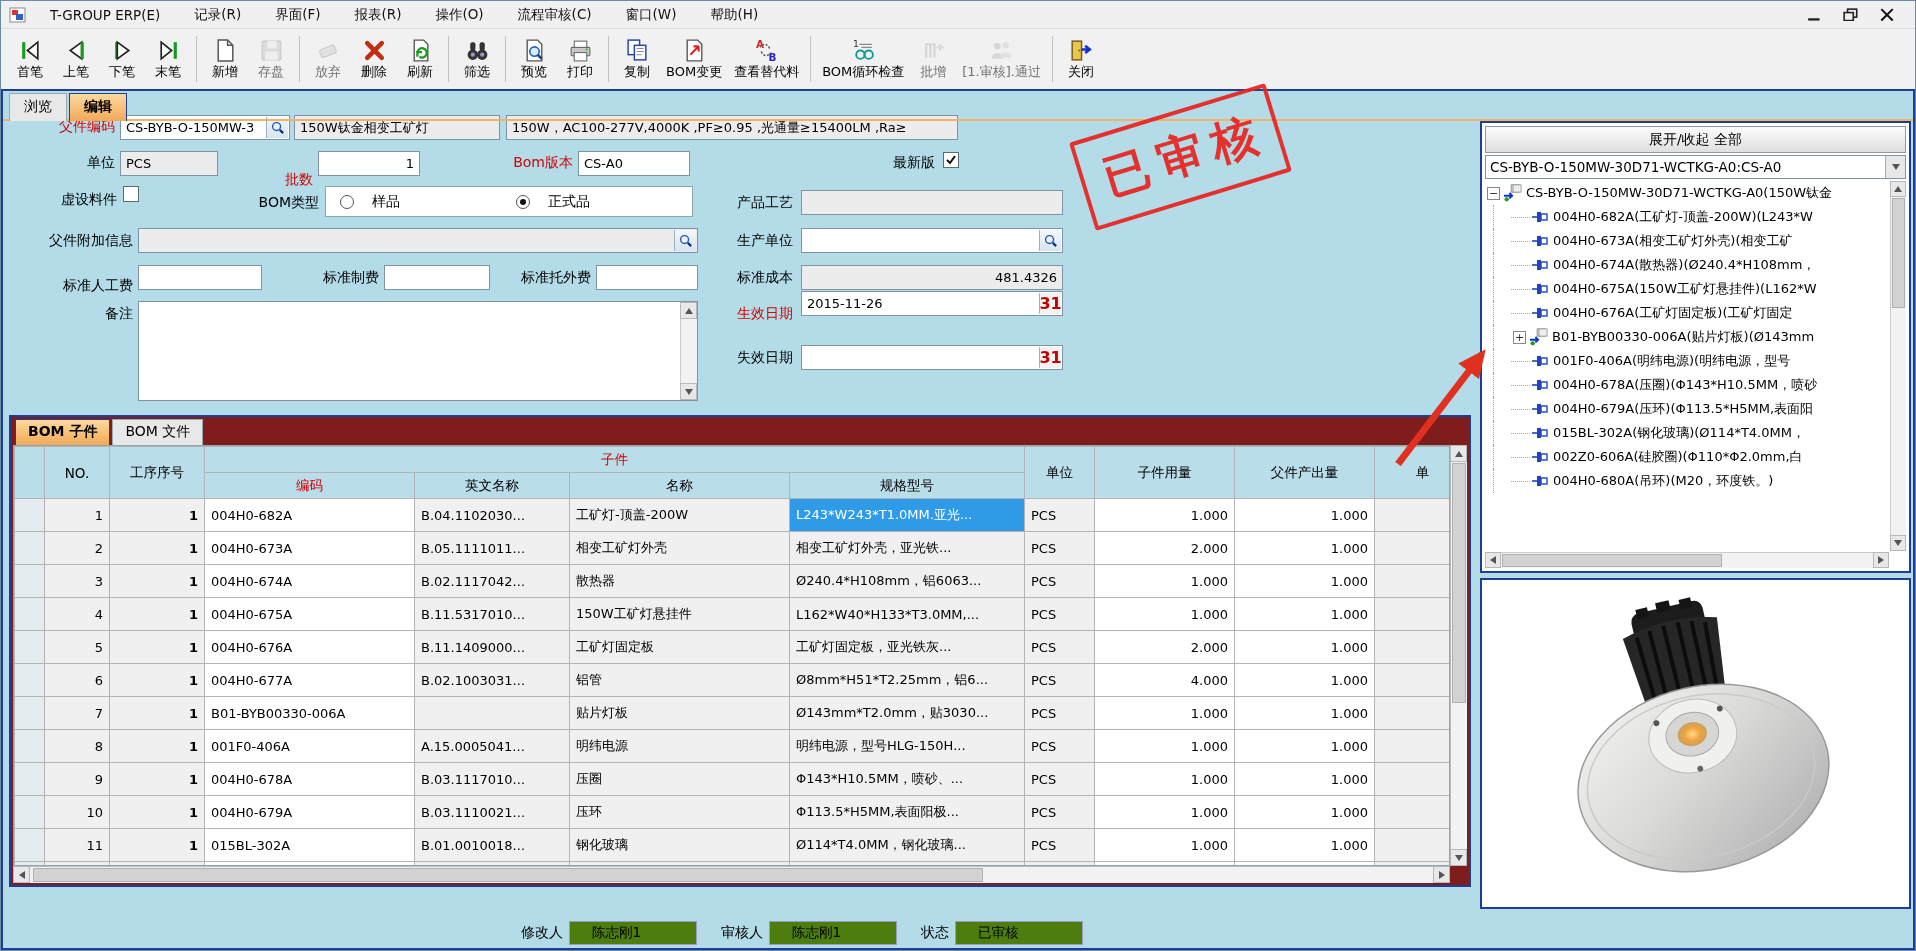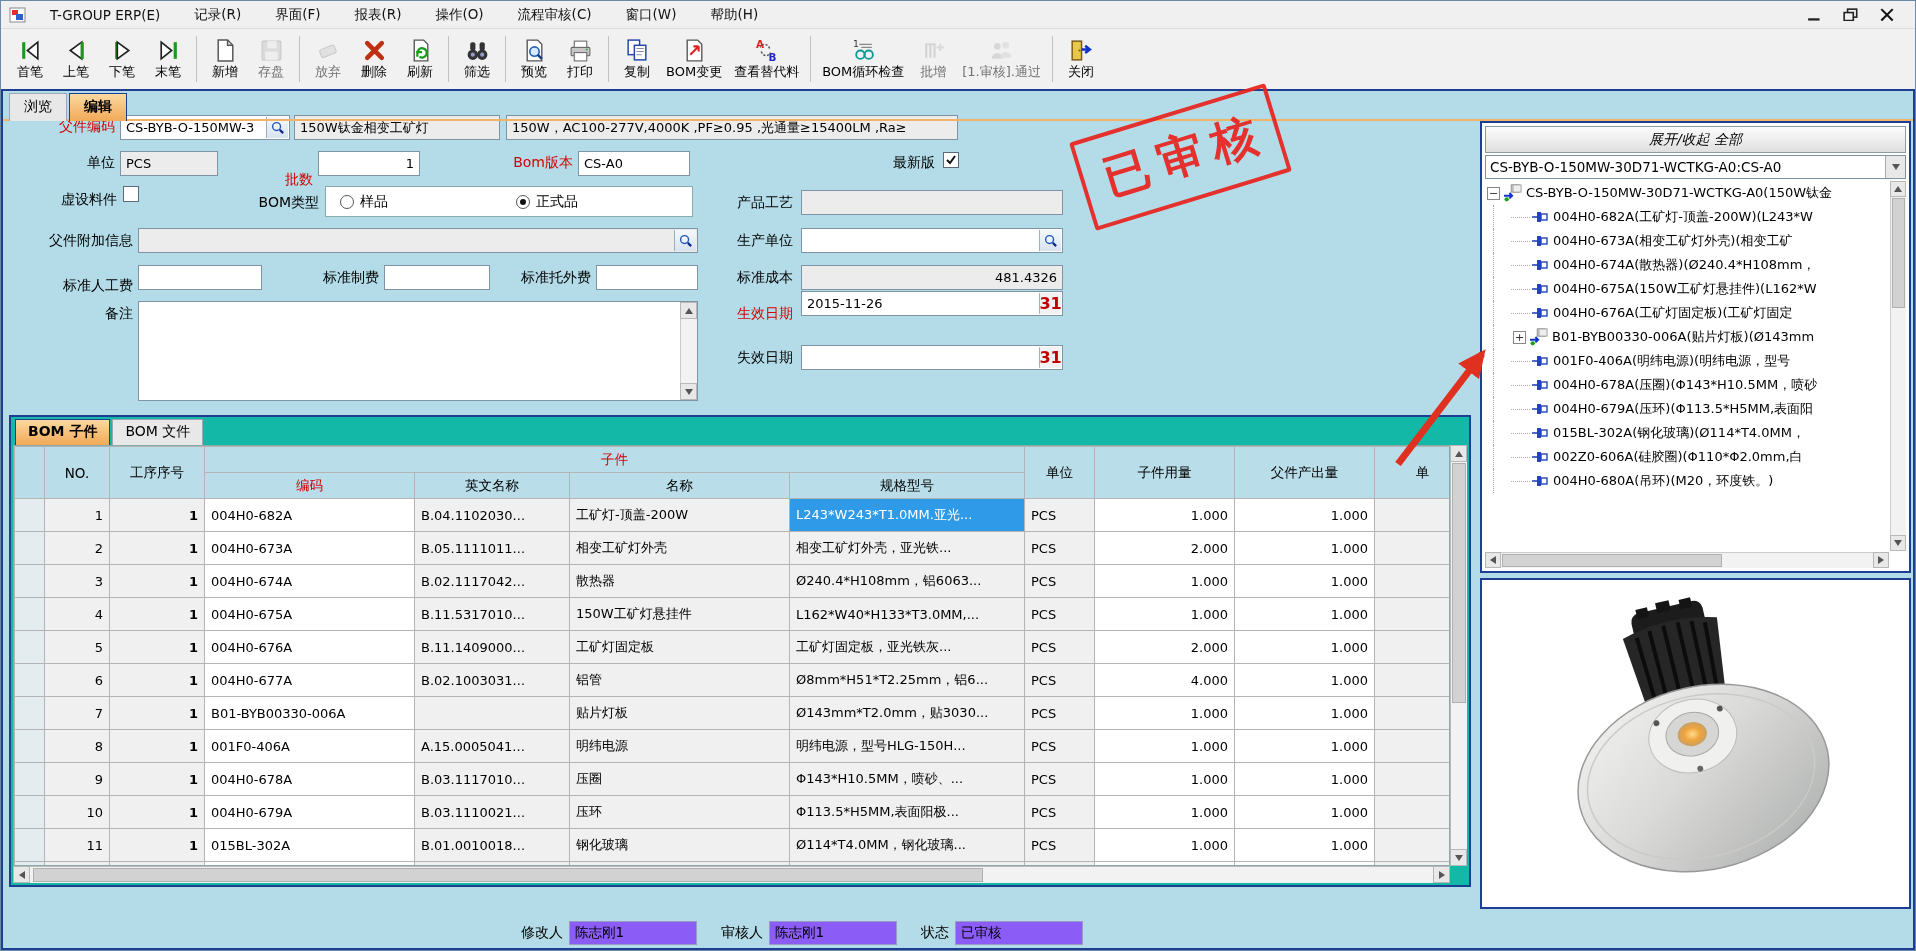--- a/index.html
+++ b/index.html
@@ -38,76 +38,76 @@
   .fbox.rt{ justify-content:flex-end;}
   input.fin{ position:absolute; height:25px; border:1px solid #7e93a4; font-size:13px; padding:2px 5px; font-family:inherit; background:#fff;}
   input.rt{ text-align:right;}
   .withbtn{ padding-right:24px;}
   .sbtn{ position:absolute; right:1px; top:1px; bottom:1px; width:22px; background:linear-gradient(#f4f8fc,#d7e4f0); border-left:1px solid #9ab0c0; display:flex; align-items:center; justify-content:center;}
   .sbtn svg{ width:15px; height:15px;}
   .calbtn{ position:absolute; right:1px; top:1px; bottom:1px; width:22px; background:#f2f2f2; border-left:1px solid #9ab0c0; color:#c00000; font-size:16px; font-weight:bold; display:flex; align-items:center; justify-content:center; border-radius:1px;}
   .cb{ position:absolute; width:16px; height:16px; border:1px solid #5a6a78; background:#fff; display:flex; align-items:center; justify-content:center;}
   .cb svg{ width:12px; height:12px;}
   .radiogroup{ position:absolute; background:#fff; border:1px solid #8aa; display:flex; align-items:center;}
-  .radio{ display:flex; align-items:center; gap:6px; font-size:14px; position:absolute;}
+  .radio{ display:flex; align-items:center; gap:18px; font-size:14px; position:absolute;}
   .rdot{ width:14px; height:14px; border:1.5px solid #555; border-radius:50%; background:#fff; position:relative;}
   .rdot.sel::after{ content:""; position:absolute; inset:3px; background:#111; border-radius:50%;}
   .memo{ position:absolute; background:#fff; border:1px solid #7e93a4;}
   .memo .vtrack{ position:absolute; right:0; top:0; bottom:0; width:17px; background:#f2f2f2; border-left:1px solid #ccc;}
   .arrbox{ position:absolute; width:17px; height:17px; background:#e8e8e8; border:1px solid #b8b8b8; display:flex; align-items:center; justify-content:center;}
   .tri-up{ width:0; height:0; border-left:4px solid transparent; border-right:4px solid transparent; border-bottom:6px solid #555;}
   .tri-down{ width:0; height:0; border-left:4px solid transparent; border-right:4px solid transparent; border-top:6px solid #555;}
   .tri-left{ width:0; height:0; border-top:4px solid transparent; border-bottom:4px solid transparent; border-right:6px solid #555;}
   .tri-right{ width:0; height:0; border-top:4px solid transparent; border-bottom:4px solid transparent; border-left:6px solid #555;}
 
   
   .stamp{ position:absolute; left:1075px; top:20px; width:205px; height:92px; border:4px solid #e8251f; border-radius:3px; color:#e8251f; font-size:46px; font-weight:bold; letter-spacing:10px; display:flex; align-items:center; justify-content:center; transform:rotate(-17deg); opacity:.93; z-index:5; padding-left:10px;}
   .arrow-overlay{ position:absolute; left:1383px; top:245px; width:120px; height:140px; z-index:6; pointer-events:none;}
 
   
-  .bombox{ position:absolute; left:6px; top:324px; width:1462px; height:472px; border:2px solid #1c3f94; background:#14b8a6;}
+  .bombox{ position:absolute; left:6px; top:324px; width:1462px; height:472px; border:2px solid #1c3f94; background:#7f1d1d;}
   .bomtabs{ position:absolute; top:2px; left:4px; display:flex; gap:2px;}
   .bomtab{ padding:3px 12px 4px; font-size:14px; background:#e8e8e8; border:1px solid #9aa8b4; border-bottom:none;}
   .bomtab.active{ background:linear-gradient(#fcd9a0,#f2a958); font-weight:bold; border-color:#1c3f94;}
   .tablewrap{ position:absolute; top:28px; left:2px; right:19px; bottom:19px; overflow:hidden; background:#fff; border:1px solid #8aa;}
   table.grid{ border-collapse:collapse; table-layout:fixed; width:1456px; font-size:13px;}
   table.grid th, table.grid td{ border:1px solid #b4b4b4; padding:2px 6px; height:33px; overflow:hidden; white-space:nowrap;}
   table.grid th{ background:#b9dde9; font-weight:normal; font-size:13.5px; height:26px;}
   th.redh{ color:#d40000;}
   td.grey{ background:#f0f0f0;}
   td.white{ background:#fff;}
   td.gut, th.gut{ background:#e4ecf0;}
   td.num{ text-align:right;}
   td.bold{ font-weight:bold;}
   td.sel{ background:#2f9be8; color:#fff;}
   .vscroll{ position:absolute; top:28px; right:2px; width:17px; bottom:19px; background:#f2f2f2; border-left:1px solid #bbb;}
   .hscroll{ position:absolute; left:2px; right:19px; bottom:2px; height:17px; background:#f2f2f2; border-top:1px solid #bbb;}
   .thumb{ position:absolute; background:#d2d2d2; border:1px solid #b0b0b0;}
 
   
   .treepanel{ position:absolute; left:1477px; top:30px; width:431px; height:452px; border:2px solid #1c3f94; background:#fff;}
-  .expandbtn{ position:absolute; top:3px; left:3px; right:3px; height:27px; background:linear-gradient(#fcfcfc,#dfdfdf); border:1px solid #8a9aa8; display:flex; align-items:center; justify-content:center; font-size:14px;font-style:italic;}
+  .expandbtn{ position:absolute; top:3px; left:3px; right:3px; height:27px; background:linear-gradient(#fcfcfc,#dfdfdf); border:1px solid #8a9aa8; display:flex; align-items:center; justify-content:center; font-size:14px;}
   .treedrop{ position:absolute; top:32px; left:3px; right:3px; height:24px; border:1px solid #7e93a4; background:#fff; font-size:13.5px; display:flex; align-items:center; padding:0 4px; overflow:hidden; white-space:nowrap;}
   .dropbtn{ position:absolute; right:0; top:0; bottom:0; width:20px; background:#e8e8e8; border-left:1px solid #aaa; display:flex; align-items:center; justify-content:center;}
   .treelist{ position:absolute; top:58px; left:3px; right:20px; bottom:20px; overflow:hidden; background:#fff;}
   .trow{ display:flex; align-items:center; height:24px; font-size:13px; white-space:nowrap; overflow:hidden;}
   .trow .exp{ width:13px; height:13px; border:1px solid #888; background:#fff; font-size:11px; line-height:11px; text-align:center; margin:0 3px 0 2px; flex:0 0 13px; color:#333;}
   .trow .spacer{ width:18px; flex:0 0 18px; border-left:1px dotted #aaa; height:100%; margin-left:8px;}
   .trow .ticn{ width:20px; height:18px; flex:0 0 20px; margin-right:3px; display:flex; align-items:center;}
   .trow .ticn svg{ width:20px; height:18px;}
   .tvscroll{ position:absolute; top:58px; right:3px; width:16px; bottom:20px; background:#f2f2f2; border-left:1px solid #ccc;}
   .thscroll{ position:absolute; left:3px; right:20px; bottom:3px; height:16px; background:#f2f2f2; border-top:1px solid #ccc;}
 
   
   .imgpanel{ position:absolute; left:1477px; top:487px; width:431px; height:331px; border:2px solid #1c3f94; background:#fff; display:flex; align-items:center; justify-content:center;}
 
   
   .statusbar{ position:absolute; left:518px; top:830px; display:flex; align-items:center; font-size:14px;}
   .statusbar .lbl{ margin:0 6px 0 24px;}
-  .statusbar .val{ width:128px; height:24px; border:1px solid #9a9ac4; background:#8b5cf6; font-size:13.5px; padding:2px 5px; display:flex; align-items:center;}
+  .statusbar .val{ width:128px; height:24px; border:1px solid #9a9ac4; background:#4d7c0f; font-size:13.5px; padding:2px 22px; display:flex; align-items:center;}
 </style>
 </head>
 <body>
 
 <div class="window">
 
   <div class="menubar">
     <span class="appicon">
       <svg viewBox="0 0 18 18">
           <rect x="1" y="2" width="15" height="14" fill="#fff" stroke="#888"></rect>

